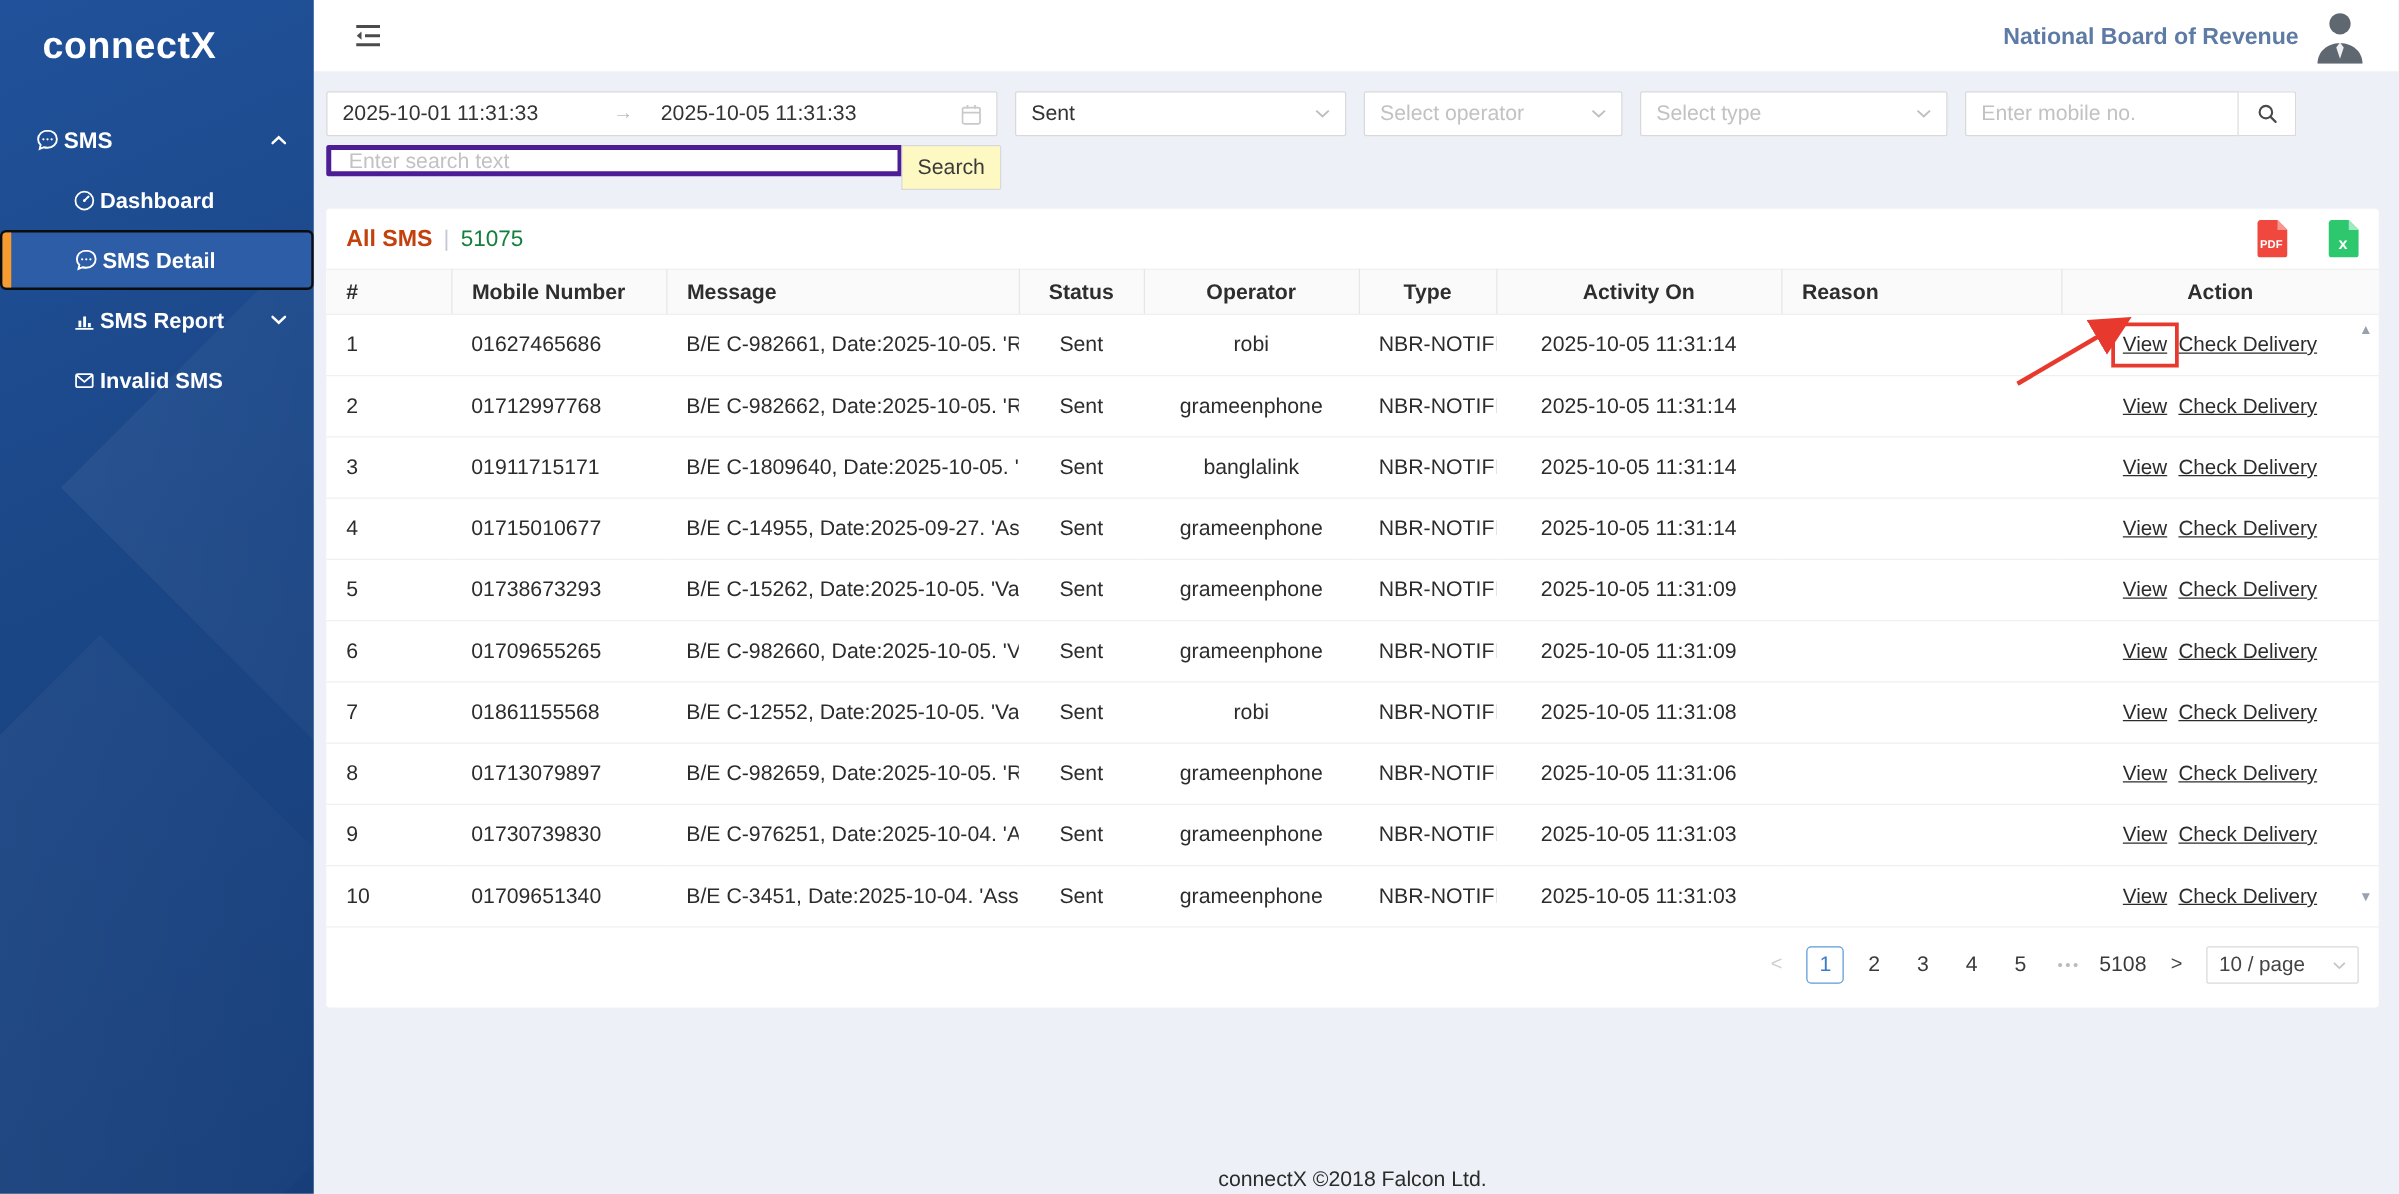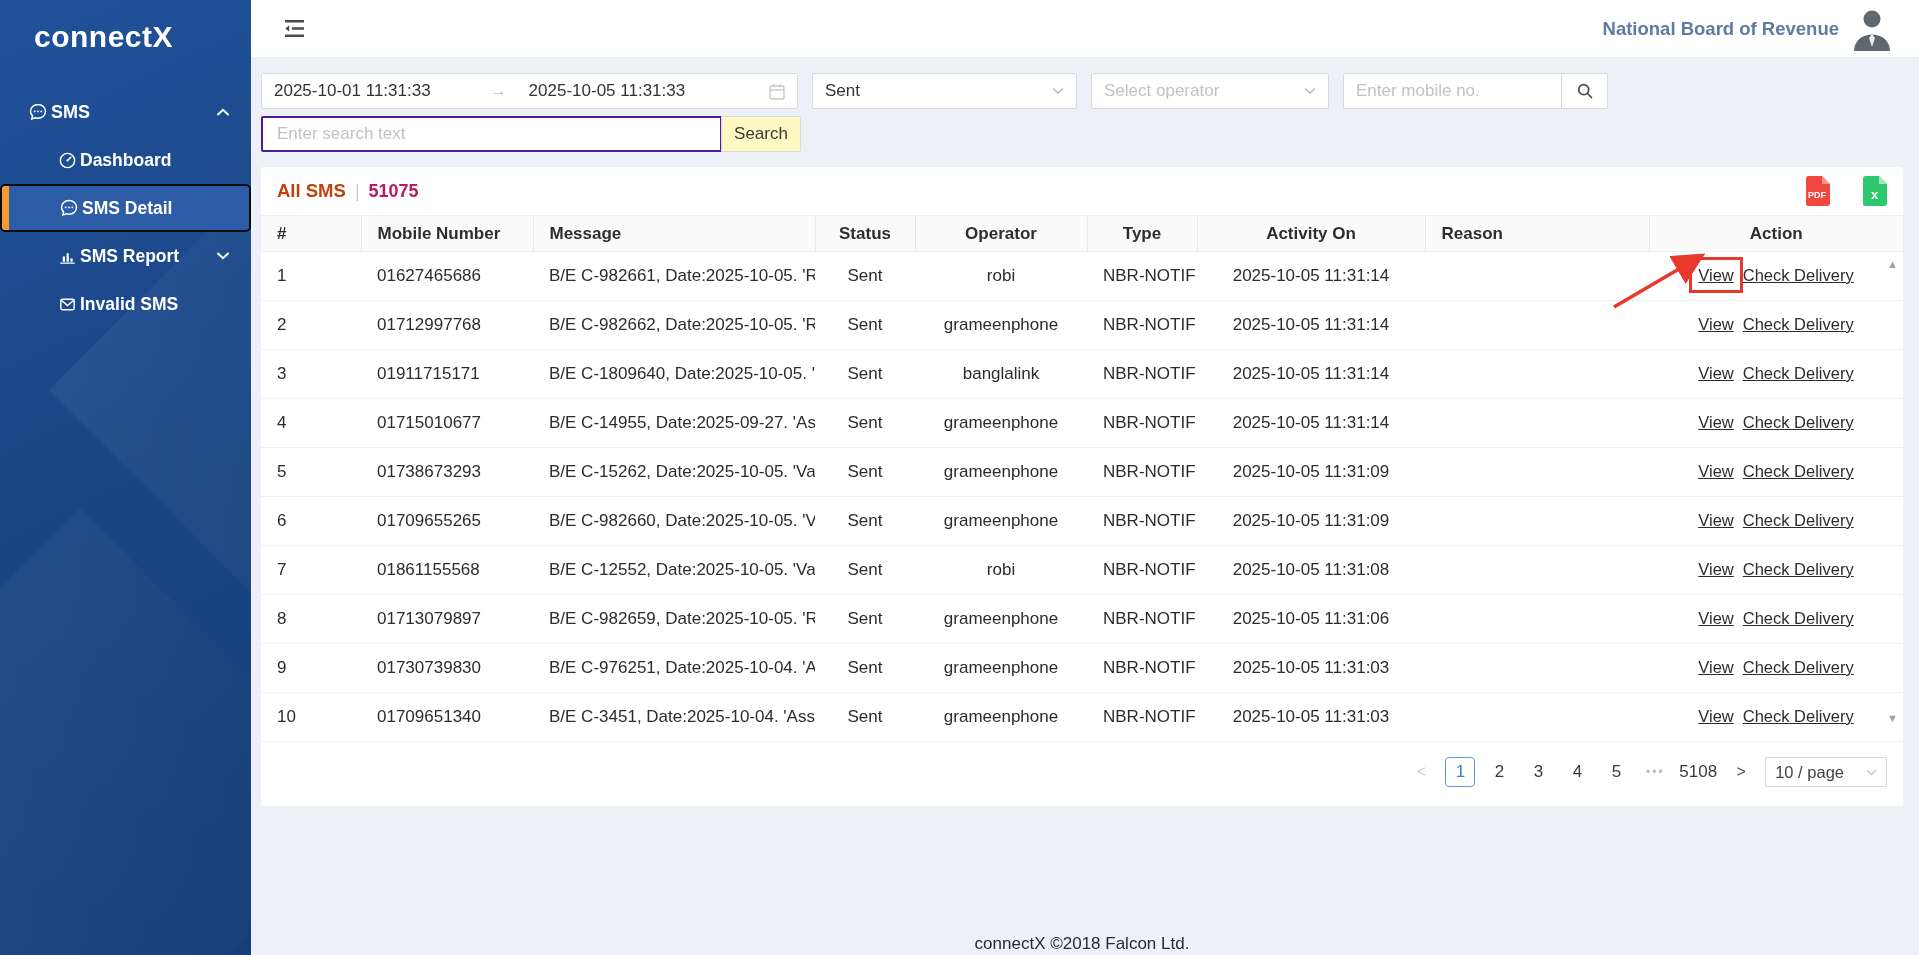--- a/index.html
+++ b/index.html
@@ -34,42 +34,42 @@
   .content { padding:16px 16px 0 10px; position:relative; }
   .frow { display:flex; gap:14px; }
   .frow2 { display:flex; margin-top:7px; }
   .box { background:#fff; border:1px solid #d9d9d9; border-radius:2px; height:36px;
     display:flex; align-items:center; padding:0 12px; font-size:17px; color:#333;justify-content:center; }
   .date-range { width:537px; }
   .date-range .cal { margin-left:auto; display:flex; }
   .range-sep { color:#b9bec6; margin:0 22px 0 60px; font-size:16px; }
   .select { justify-content:space-between; cursor:pointer; }
   .sel-status { width:265px; }
-  .sel-operator { width:238px; }
+  .sel-operator { width:207px; }
   .sel-type { width:246px; }
   .placeholder { color:#c2c2c2; }
   .mobile-group { display:flex; }
   .mobile-input { width:219px; border:1px solid #d9d9d9; border-radius:2px 0 0 2px; height:36px;
     padding:0 12px; font-size:17px; color:#333; outline:none; background:#fff; }
   .mobile-input::placeholder { color:#c2c2c2; }
   .search-ic-btn { width:46px; height:36px; background:#fff; border:1px solid #d9d9d9; border-left:none;
     border-radius:0 2px 2px 0; display:flex; align-items:center; justify-content:center; cursor:pointer; }
-  .search-text { width:461px; border:2px solid #4c1d95; height:36px; padding:0 14px; font-size:17px;
+  .search-text { width:461px; border:4px solid #4c1d95; height:25px; padding:0 14px; font-size:17px;
     color:#be185d; outline:none; background:#fff; border-radius:2px 0 0 2px; }
   .search-text::placeholder { color:#c2c2c2; }
   .search-btn { width:80px; height:36px; background:#fef9c3; border:1px solid #d9d9d9; border-left:1px solid #d9d9d9;
     font-size:17px; color:#3a3a3a; display:flex; align-items:center; justify-content:center; cursor:pointer;
     border-radius:0 2px 2px 0; margin-left:-1px; }
 
   
   .card { background:#fff; margin-top:15px; border-radius:3px; position:relative; }
   .card-head { display:flex; align-items:center; height:48px; padding:0 16px; }
   .card-title { font-weight:700; font-size:18.5px; color:#c2410c; }
   .count-sep { color:#c3c9d4; margin:0 9px; font-size:18px; }
-  .count { color:#be185d; font-size:18px; font-weight:700; }
+  .count { color:#15803d; font-size:18px; font-weight:400; }
   .file-icons { margin-left:auto; display:flex; gap:31px; align-items:center; }
   .file-ic { cursor:pointer; display:flex; }
 
   table { width:100%; border-collapse:collapse; table-layout:fixed; }
   thead th { background:#fafafa; border-top:1px solid #f0f0f0; border-bottom:1px solid #f0f0f0;
     font-weight:700; color:#2e2e2e; font-size:17px; height:36px; padding:0 16px; text-align:left; }
   thead th:not(:last-child){ border-right:1px solid #e6e6e6; }
   tbody td { height:49px; padding:0 16px; font-size:17px; color:#2c2c2c;
     border-bottom:1px solid #f0f0f0; white-space:nowrap; overflow:hidden; }
   .center { text-align:center; }
@@ -211,20 +211,26 @@
         </span>
       </div>
       <div class="box select sel-status">
         <span>Sent</span>
         <svg width="12" height="8" viewBox="0 0 12 8">
             <path d="M1 1.5 6 6.2 11 1.5" fill="none" stroke="#bfbfbf" stroke-width="1.6"></path>
           </svg>
       </div>
       <div class="box select sel-operator">
         <span class="placeholder">Select operator</span>
+        <svg width="12" height="8" viewBox="0 0 12 8">
+            <path d="M1 1.5 6 6.2 11 1.5" fill="none" stroke="#bfbfbf" stroke-width="1.6"></path>
+          </svg>
+      </div>
+      <div class="box select sel-type">
+        <span class="placeholder">Select type</span>
         <svg width="12" height="8" viewBox="0 0 12 8">
             <path d="M1 1.5 6 6.2 11 1.5" fill="none" stroke="#bfbfbf" stroke-width="1.6"></path>
           </svg>
       </div>
       <div class="mobile-group">
         <input class="mobile-input" placeholder="Enter mobile no." style="">
         <div class="search-ic-btn">
           <svg width="16" height="16" viewBox="0 0 16 16">
               <circle cx="6.7" cy="6.7" r="5" fill="none" stroke="#4a4a4a" stroke-width="1.7"></circle>
               <path d="M10.5 10.5 14.5 14.5" stroke="#4a4a4a" stroke-width="1.7" stroke-linecap="round"></path>

